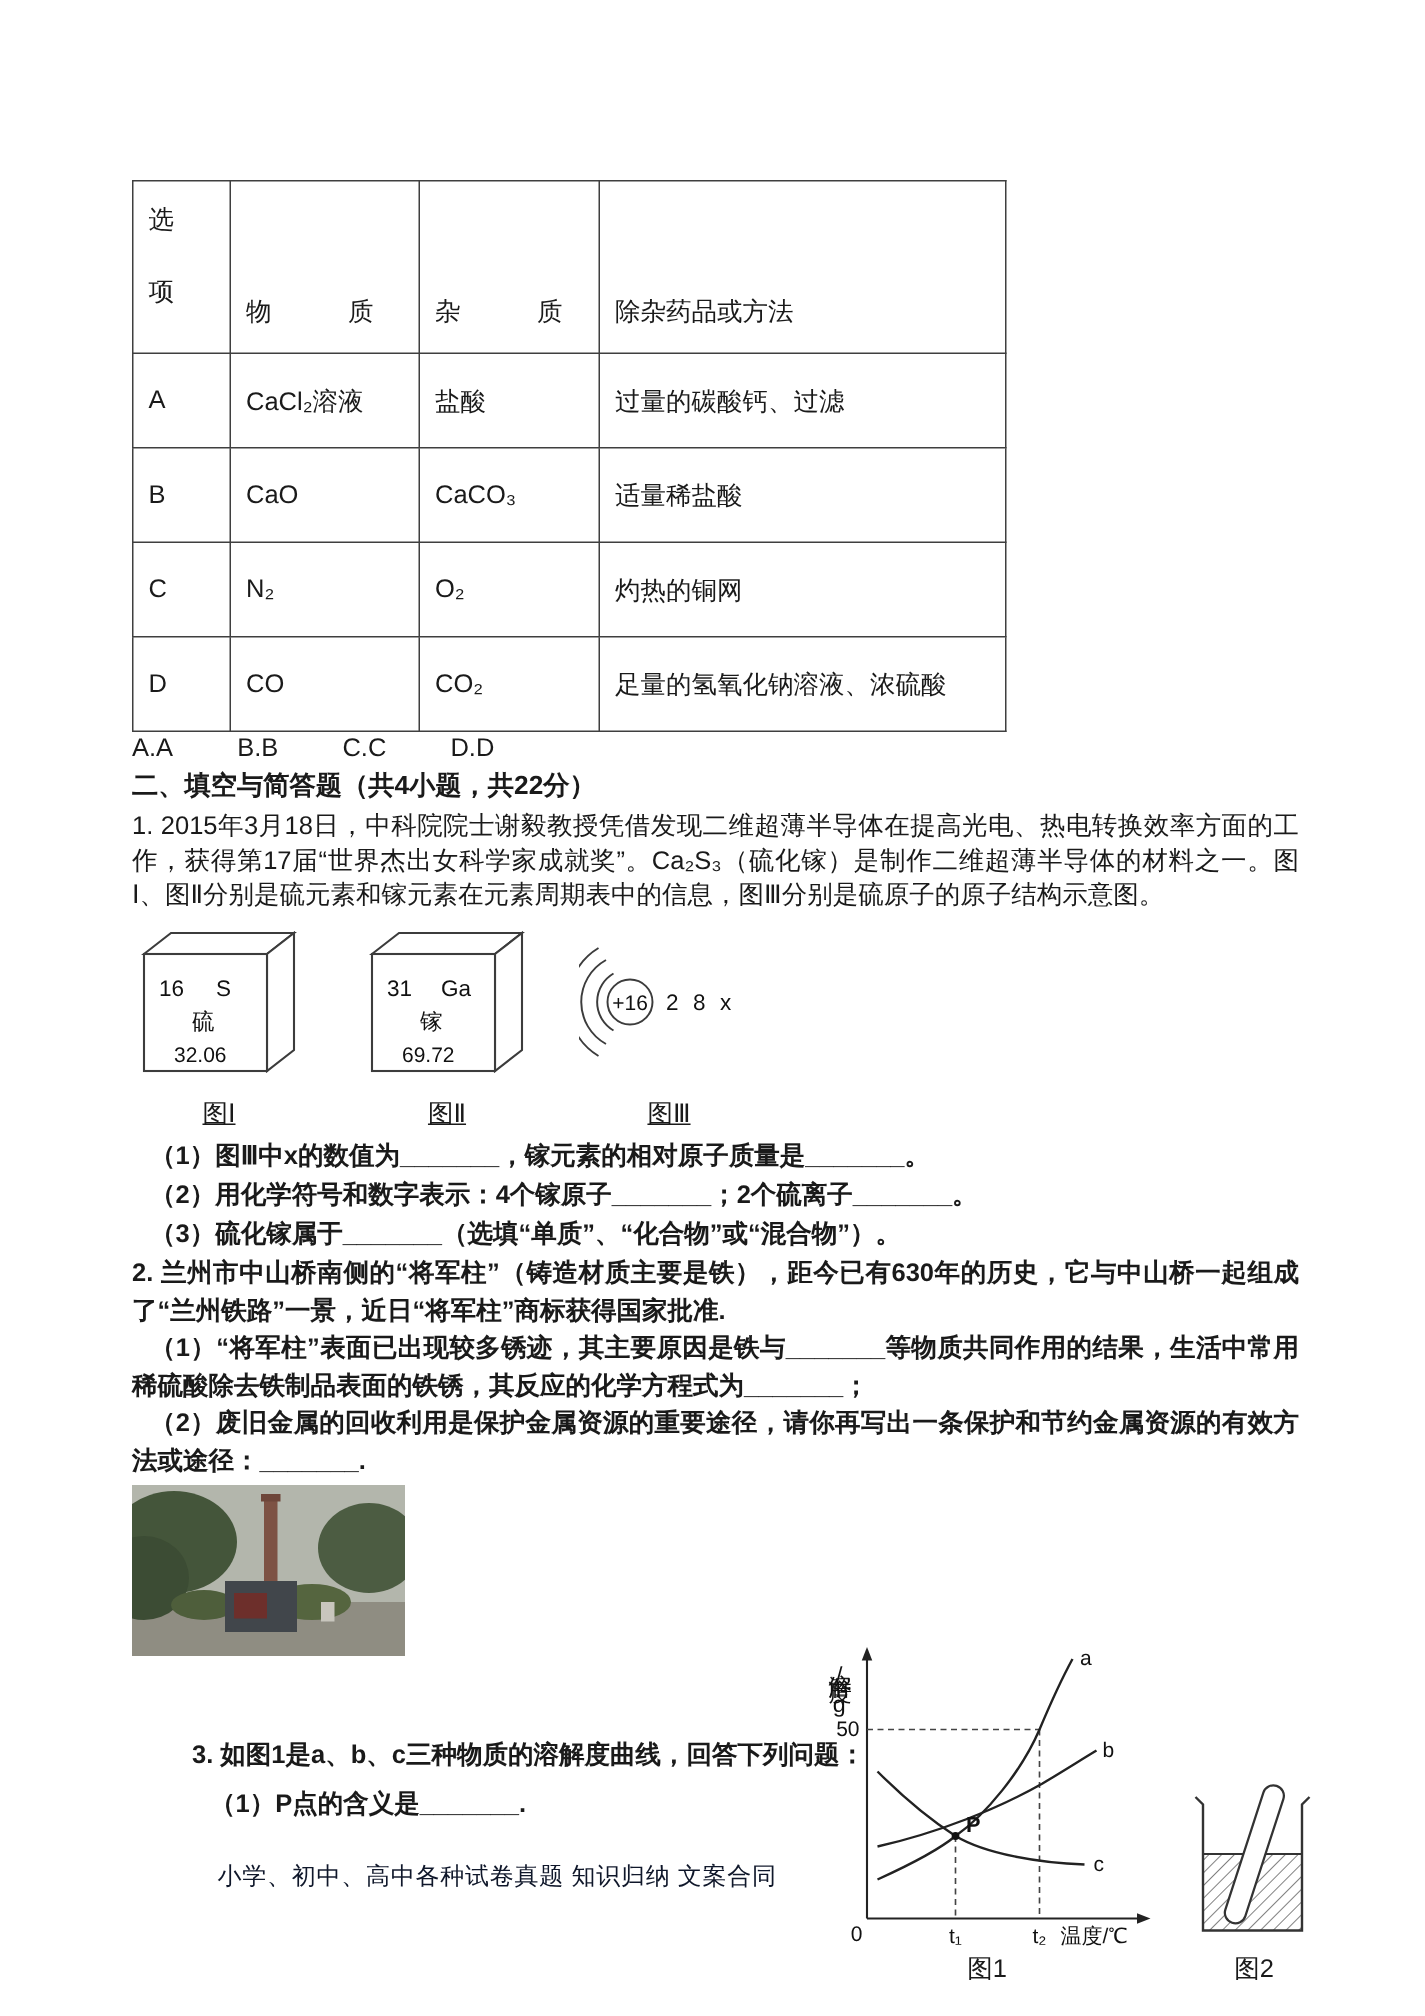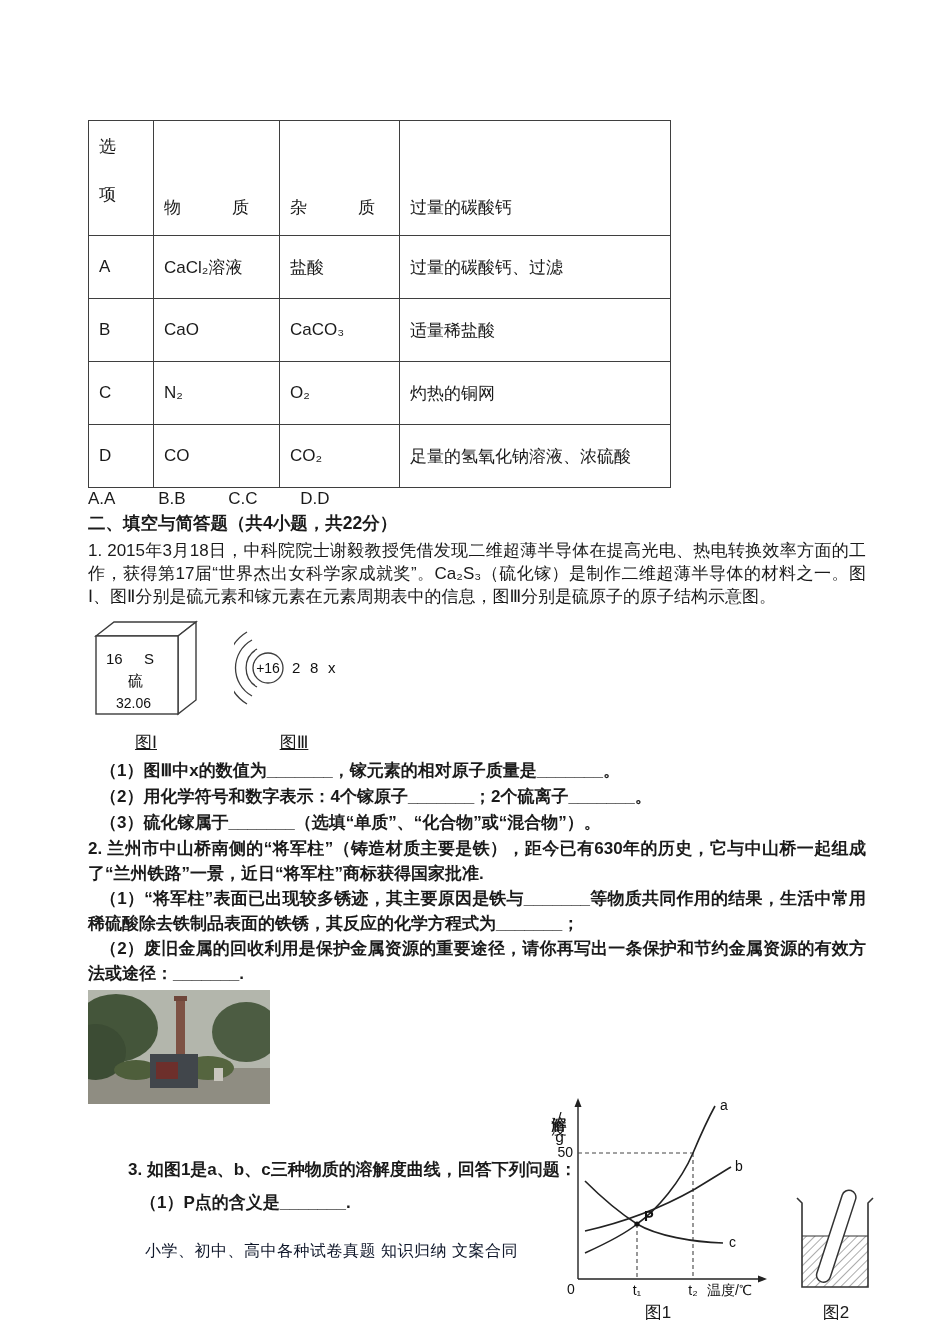--- a/index.html
+++ b/index.html
@@ -84,21 +84,21 @@
           <col style="width:65px">
           <col style="width:126px">
           <col style="width:120px">
           <col style="width:271px">
         </colgroup>
       <tbody>
           <tr class="hdr">
         <td><span class="optwrap">选项</span></td>
         <td>物　　　质</td>
         <td>杂　　　质</td>
-        <td>过量的碳酸钙</td>
+        <td>除杂药品或方法</td>
       </tr>
       <tr class="row">
         <td>A</td>
         <td>CaCl₂溶液</td>
         <td>盐酸</td>
         <td>过量的碳酸钙、过滤</td>
       </tr>
       <tr class="row">
         <td>B</td>
         <td>CaO</td>
@@ -140,20 +140,32 @@
         <polygon class="ln" points="102,4 102,82 84,96 84,18"></polygon>
         <rect class="ln" x="2" y="18" width="82" height="78"></rect>
         <text class="big" x="12" y="46">16</text>
         <text class="big" x="50" y="46">S</text>
         <text class="big" x="34" y="68">硫</text>
         <text class="small" x="22" y="90">32.06</text>
       </svg>
       <div class="figlabel">图Ⅰ</div>
     </div>
 
+    <div class="figbox" style="margin-left:48px;">
+      <svg width="104" height="98" viewBox="0 0 104 98">
+        <polygon class="ln" points="2,18 20,4 102,4 84,18"></polygon>
+        <polygon class="ln" points="102,4 102,82 84,96 84,18"></polygon>
+        <rect class="ln" x="2" y="18" width="82" height="78"></rect>
+        <text class="big" x="12" y="46">31</text>
+        <text class="big" x="48" y="46">Ga</text>
+        <text class="big" x="34" y="68">镓</text>
+        <text class="small" x="22" y="90">69.72</text>
+      </svg>
+      <div class="figlabel">图Ⅱ</div>
+    </div>
 
     <div class="figbox" style="margin-left:36px;">
       <svg width="120" height="84" viewBox="0 0 120 84" style="margin-top:8px;">
         <path class="arc" d="M23,23 A22,22 0 0 0 23,61"></path>
         <path class="arc" d="M18,14 A32,32 0 0 0 18,70"></path>
         <path class="arc" d="M13,6 A42,42 0 0 0 13,78"></path>
         <circle class="arc" cx="34" cy="42" r="15"></circle>
         <text class="small" x="34" y="47" text-anchor="middle">+16</text>
         <text class="big" x="58" y="47">2</text>
         <text class="big" x="76" y="47">8</text>

